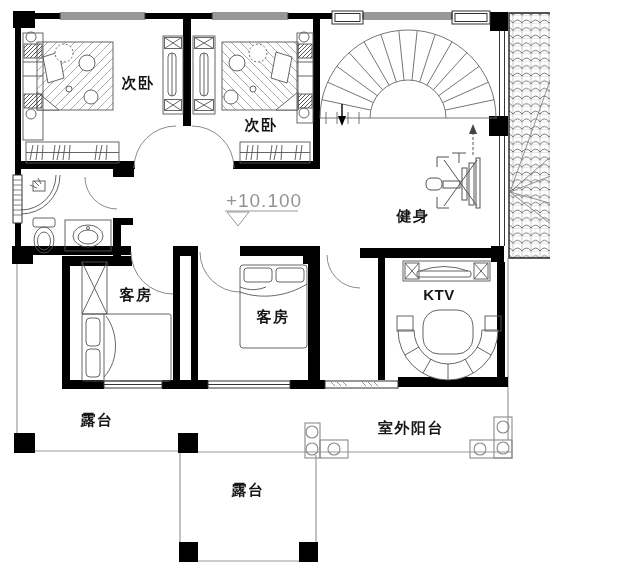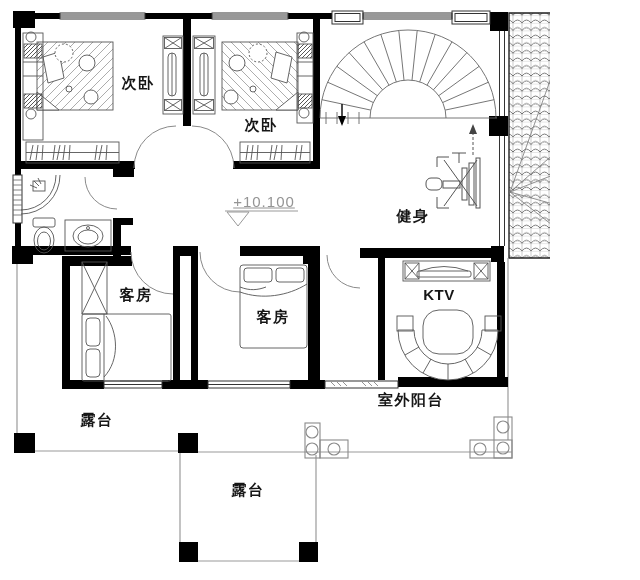--- a/index.html
+++ b/index.html
@@ -3,21 +3,21 @@
 <meta charset="utf-8">
 <style>
   html,body{margin:0;padding:0;background:#ffffff;}
   .stage{position:relative;width:550px;height:580px;background:#ffffff;overflow:hidden;
          font-family:"Liberation Sans",sans-serif;}
   .stage svg{position:absolute;left:0;top:0;}
   .lbl{position:absolute;transform:translate(-50%,-50%);white-space:nowrap;
        font-family:"Liberation Sans","DejaVu Sans",sans-serif;
        font-size:15px;font-weight:700;color:#161616;letter-spacing:1.5px;}
   .lbl.latin{letter-spacing:0.5px;font-size:15px;text-align:right;}
-  .lbl.elev{font-size:15px;font-weight:400;color:#949494;letter-spacing:1px;text-decoration:underline;}
+  .lbl.elev{font-size:19px;font-weight:400;color:#949494;letter-spacing:1px;}
 </style>
 </head>
 <body>
 
 <div class="stage">
 <svg width="640" height="580" viewBox="0 0 640 580">
   <defs>
     <pattern id="tiles" width="9" height="7.6" patternUnits="userSpaceOnUse">
       <path d="M0 0 H9 M0 0 V7.6 M9 0 V7.6" stroke="#999" stroke-width="0.5" fill="none"></path>
       <path d="M0 7.6 Q4.5 2 9 7.6" stroke="#555" stroke-width="0.8" fill="none"></path>
@@ -302,15 +302,15 @@
 </svg>
 
   <div class="lbl" style="left:138px;top:83px">次卧</div>
   <div class="lbl" style="left:261px;top:125px">次卧</div>
   <div class="lbl" style="left:413px;top:216px">健身</div>
   <div class="lbl" style="left:136px;top:295px">客房</div>
   <div class="lbl" style="left:273px;top:317px">客房</div>
   <div class="lbl latin" style="left:439px;top:294px">KTV</div>
   <div class="lbl" style="left:97px;top:420px">露台</div>
   <div class="lbl" style="left:248px;top:490px">露台</div>
-  <div class="lbl" style="left:411px;top:400px">室外阳台</div>
+  <div class="lbl" style="left:411px;top:428px">室外阳台</div>
   <div class="lbl elev" style="left:264px;top:201px">+10.100</div>
 </div>
 
 </body></html>

